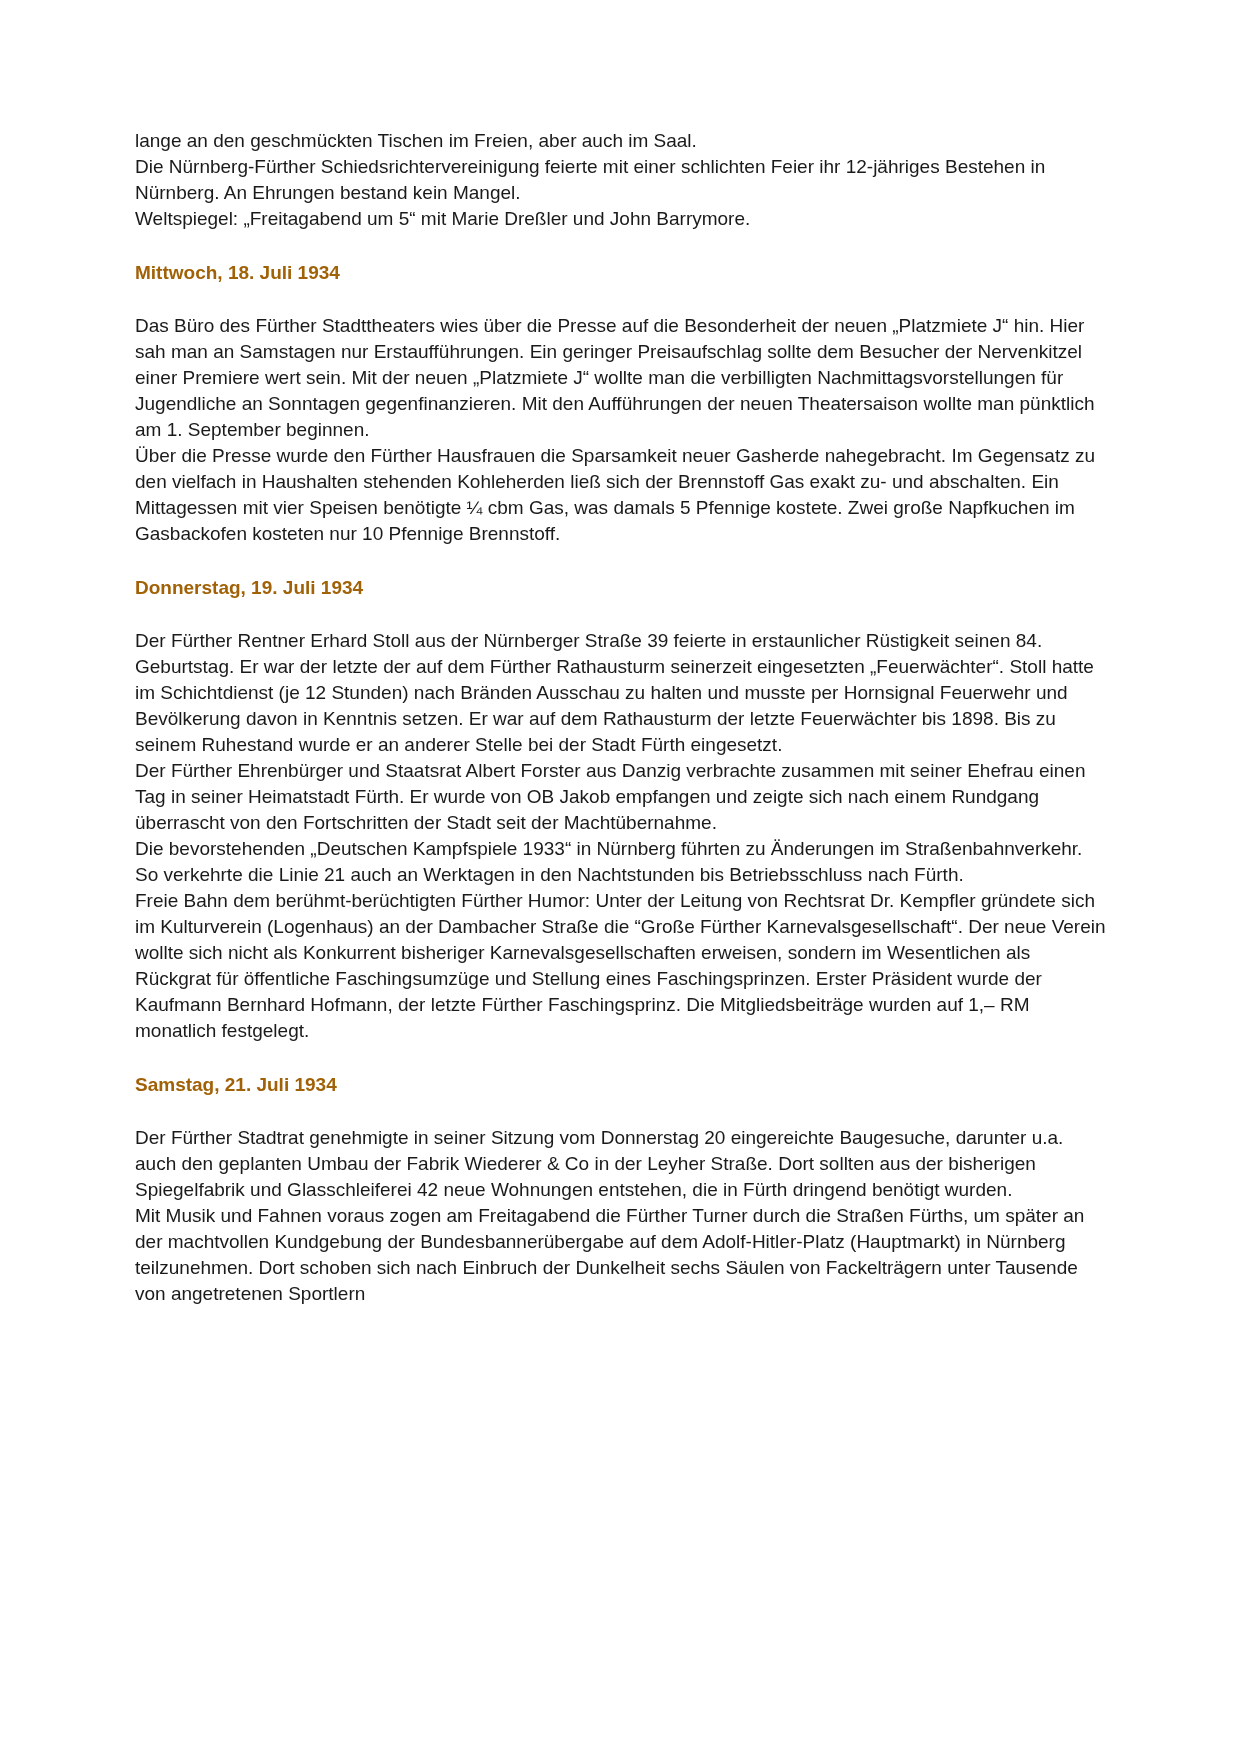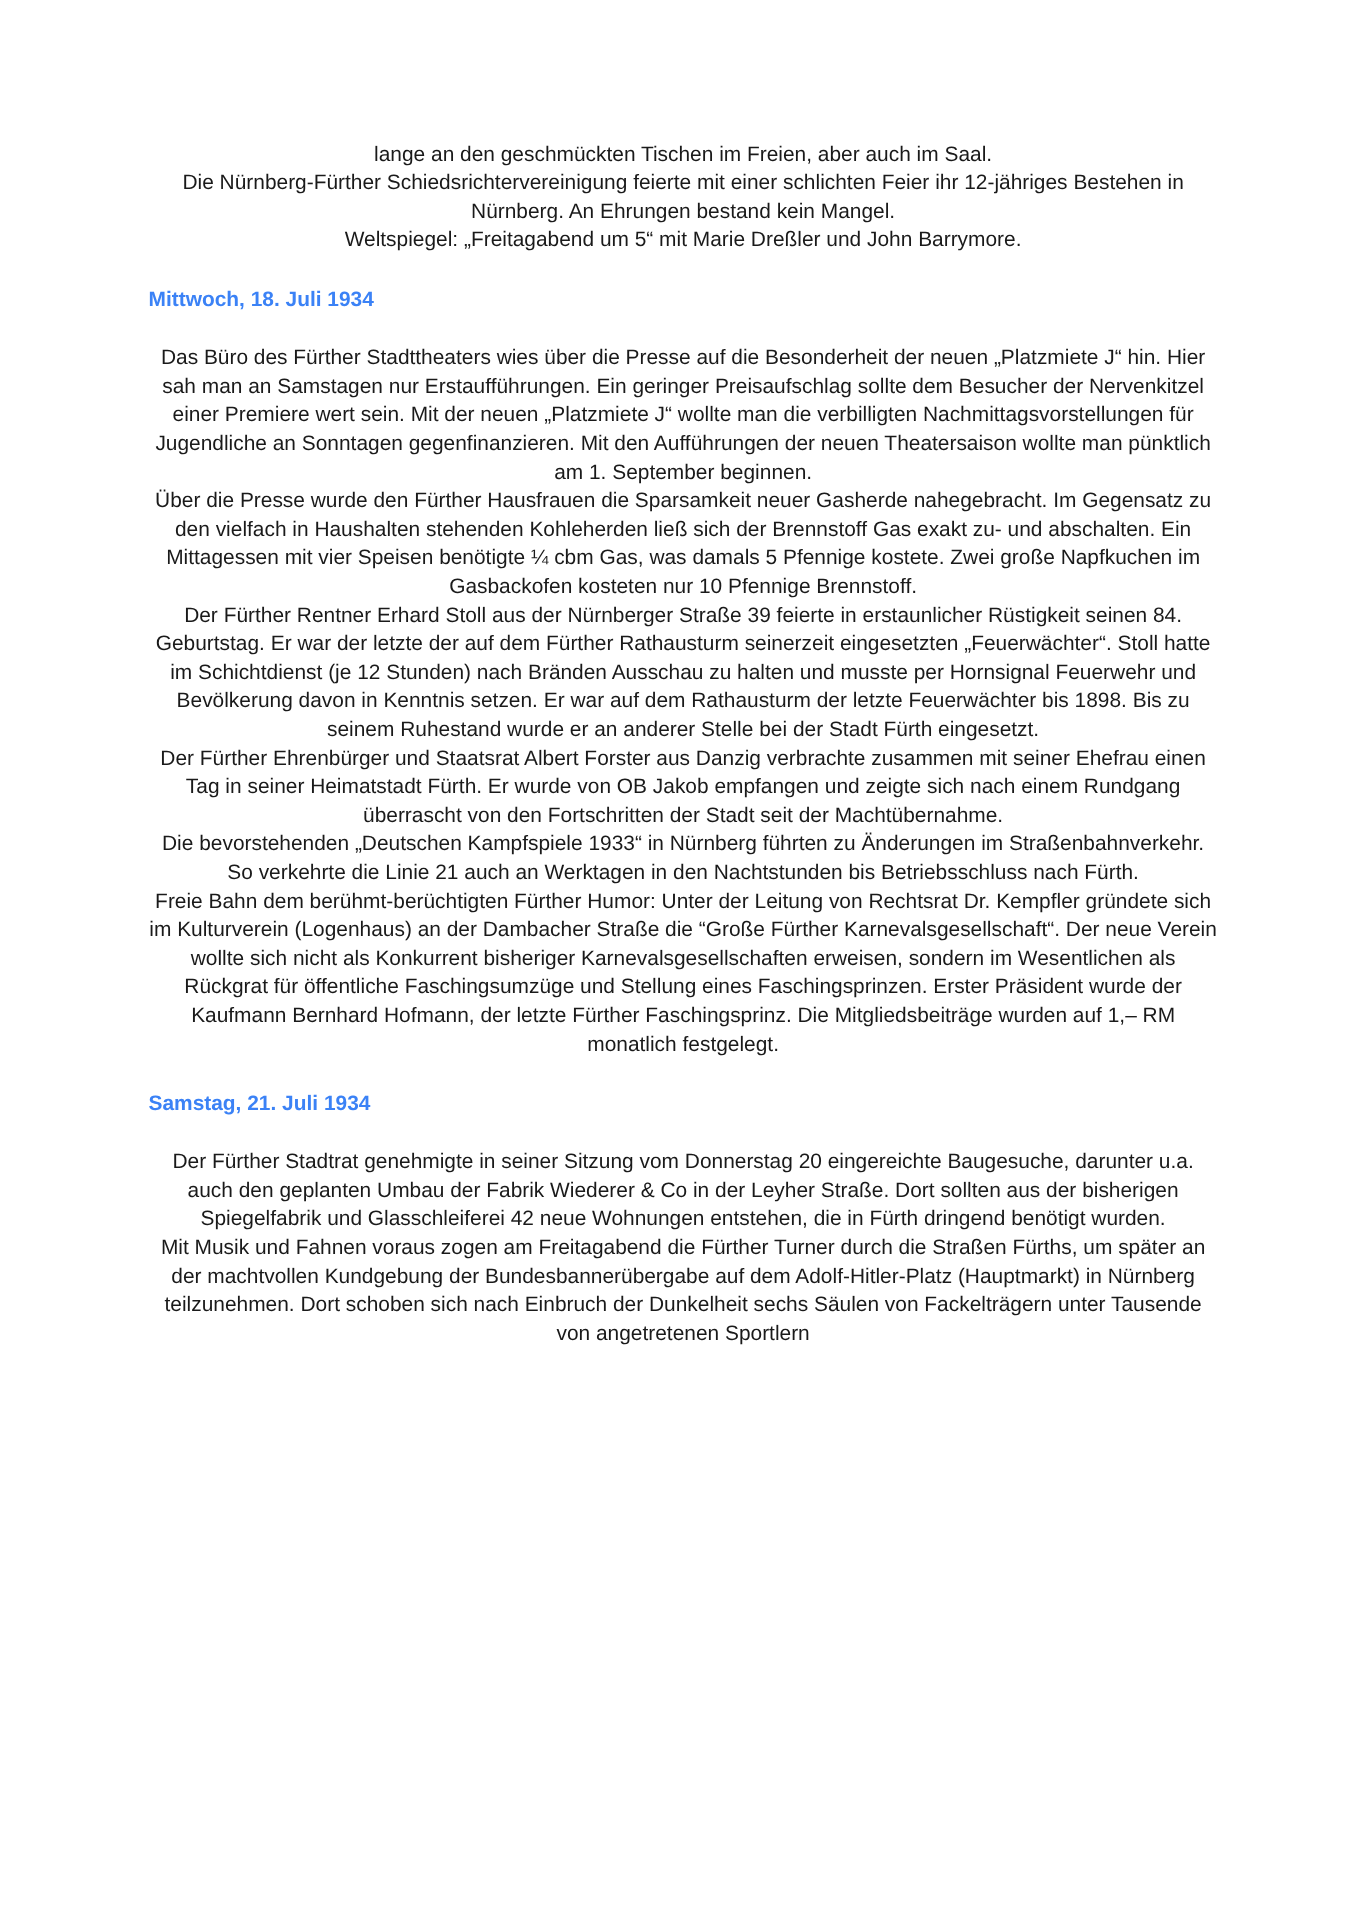--- a/index.html
+++ b/index.html
@@ -25,27 +25,27 @@
     font-size: 19px;
     line-height: 26px;
   }
   .section {
     margin: 0;
   }
   .section h2 {
     font-size: 19px;
     line-height: 26px;
     font-weight: bold;
-    color: #3b82f6;
+    color: #a16207;
     margin: 28px 0 27px 0;
   }
   .section p {
     margin: 0;
     padding: 0;
-    text-align: center;
+    text-align: left;
   }
 </style>
 </head>
 <body>
 
 <div class="page">
   <div class="doc">
 
     <div class="section">
       <p>lange an den geschmückten Tischen im Freien, aber auch im Saal.</p>
@@ -53,20 +53,21 @@
       <p>Weltspiegel: „Freitagabend um 5“ mit Marie Dreßler und John Barrymore.</p>
     </div>
 
     <div class="section">
       <h2>Mittwoch, 18. Juli 1934</h2>
       <p>Das Büro des Fürther Stadttheaters wies über die Presse auf die Besonderheit der neuen „Platzmiete J“ hin. Hier sah man an Samstagen nur Erstaufführungen. Ein geringer Preisaufschlag sollte dem Besucher der Nervenkitzel einer Premiere wert sein. Mit der neuen „Platzmiete J“ wollte man die verbilligten Nachmittagsvorstellungen für Jugendliche an Sonntagen gegenfinanzieren. Mit den Aufführungen der neuen Theatersaison wollte man pünktlich am 1. September beginnen.</p>
       <p>Über die Presse wurde den Fürther Hausfrauen die Sparsamkeit neuer Gasherde nahegebracht. Im Gegensatz zu den vielfach in Haushalten stehenden Kohleherden ließ sich der Brennstoff Gas exakt zu- und abschalten. Ein Mittagessen mit vier Speisen benötigte ¼ cbm Gas, was damals 5 Pfennige kostete. Zwei große Napfkuchen im Gasbackofen kosteten nur 10 Pfennige Brennstoff.</p>
     </div>
 
     <div class="section">
+      <h2>Donnerstag, 19. Juli 1934</h2>
       <p>Der Fürther Rentner Erhard Stoll aus der Nürnberger Straße 39 feierte in erstaunlicher Rüstigkeit seinen 84. Geburtstag. Er war der letzte der auf dem Fürther Rathausturm seinerzeit eingesetzten „Feuerwächter“. Stoll hatte im Schichtdienst (je 12 Stunden) nach Bränden Ausschau zu halten und musste per Hornsignal Feuerwehr und Bevölkerung davon in Kenntnis setzen. Er war auf dem Rathausturm der letzte Feuerwächter bis 1898. Bis zu seinem Ruhestand wurde er an anderer Stelle bei der Stadt Fürth eingesetzt.</p>
       <p>Der Fürther Ehrenbürger und Staatsrat Albert Forster aus Danzig verbrachte zusammen mit seiner Ehefrau einen Tag in seiner Heimatstadt Fürth. Er wurde von OB Jakob empfangen und zeigte sich nach einem Rundgang überrascht von den Fortschritten der Stadt seit der Machtübernahme.</p>
     </div>
 
     <div class="section">
       <p>Die bevorstehenden „Deutschen Kampfspiele 1933“ in Nürnberg führten zu Änderungen im Straßenbahnverkehr. So verkehrte die Linie 21 auch an Werktagen in den Nachtstunden bis Betriebsschluss nach Fürth.</p>
       <p>Freie Bahn dem berühmt-berüchtigten Fürther Humor: Unter der Leitung von Rechtsrat Dr. Kempfler gründete sich im Kulturverein (Logenhaus) an der Dambacher Straße die “Große Fürther Karnevalsgesellschaft“. Der neue Verein wollte sich nicht als Konkurrent bisheriger Karnevalsgesellschaften erweisen, sondern im Wesentlichen als Rückgrat für öffentliche Faschingsumzüge und Stellung eines Faschingsprinzen. Erster Präsident wurde der Kaufmann Bernhard Hofmann, der letzte Fürther Faschingsprinz. Die Mitgliedsbeiträge wurden auf 1,– RM monatlich festgelegt.</p>
     </div>
 
     <div class="section">

